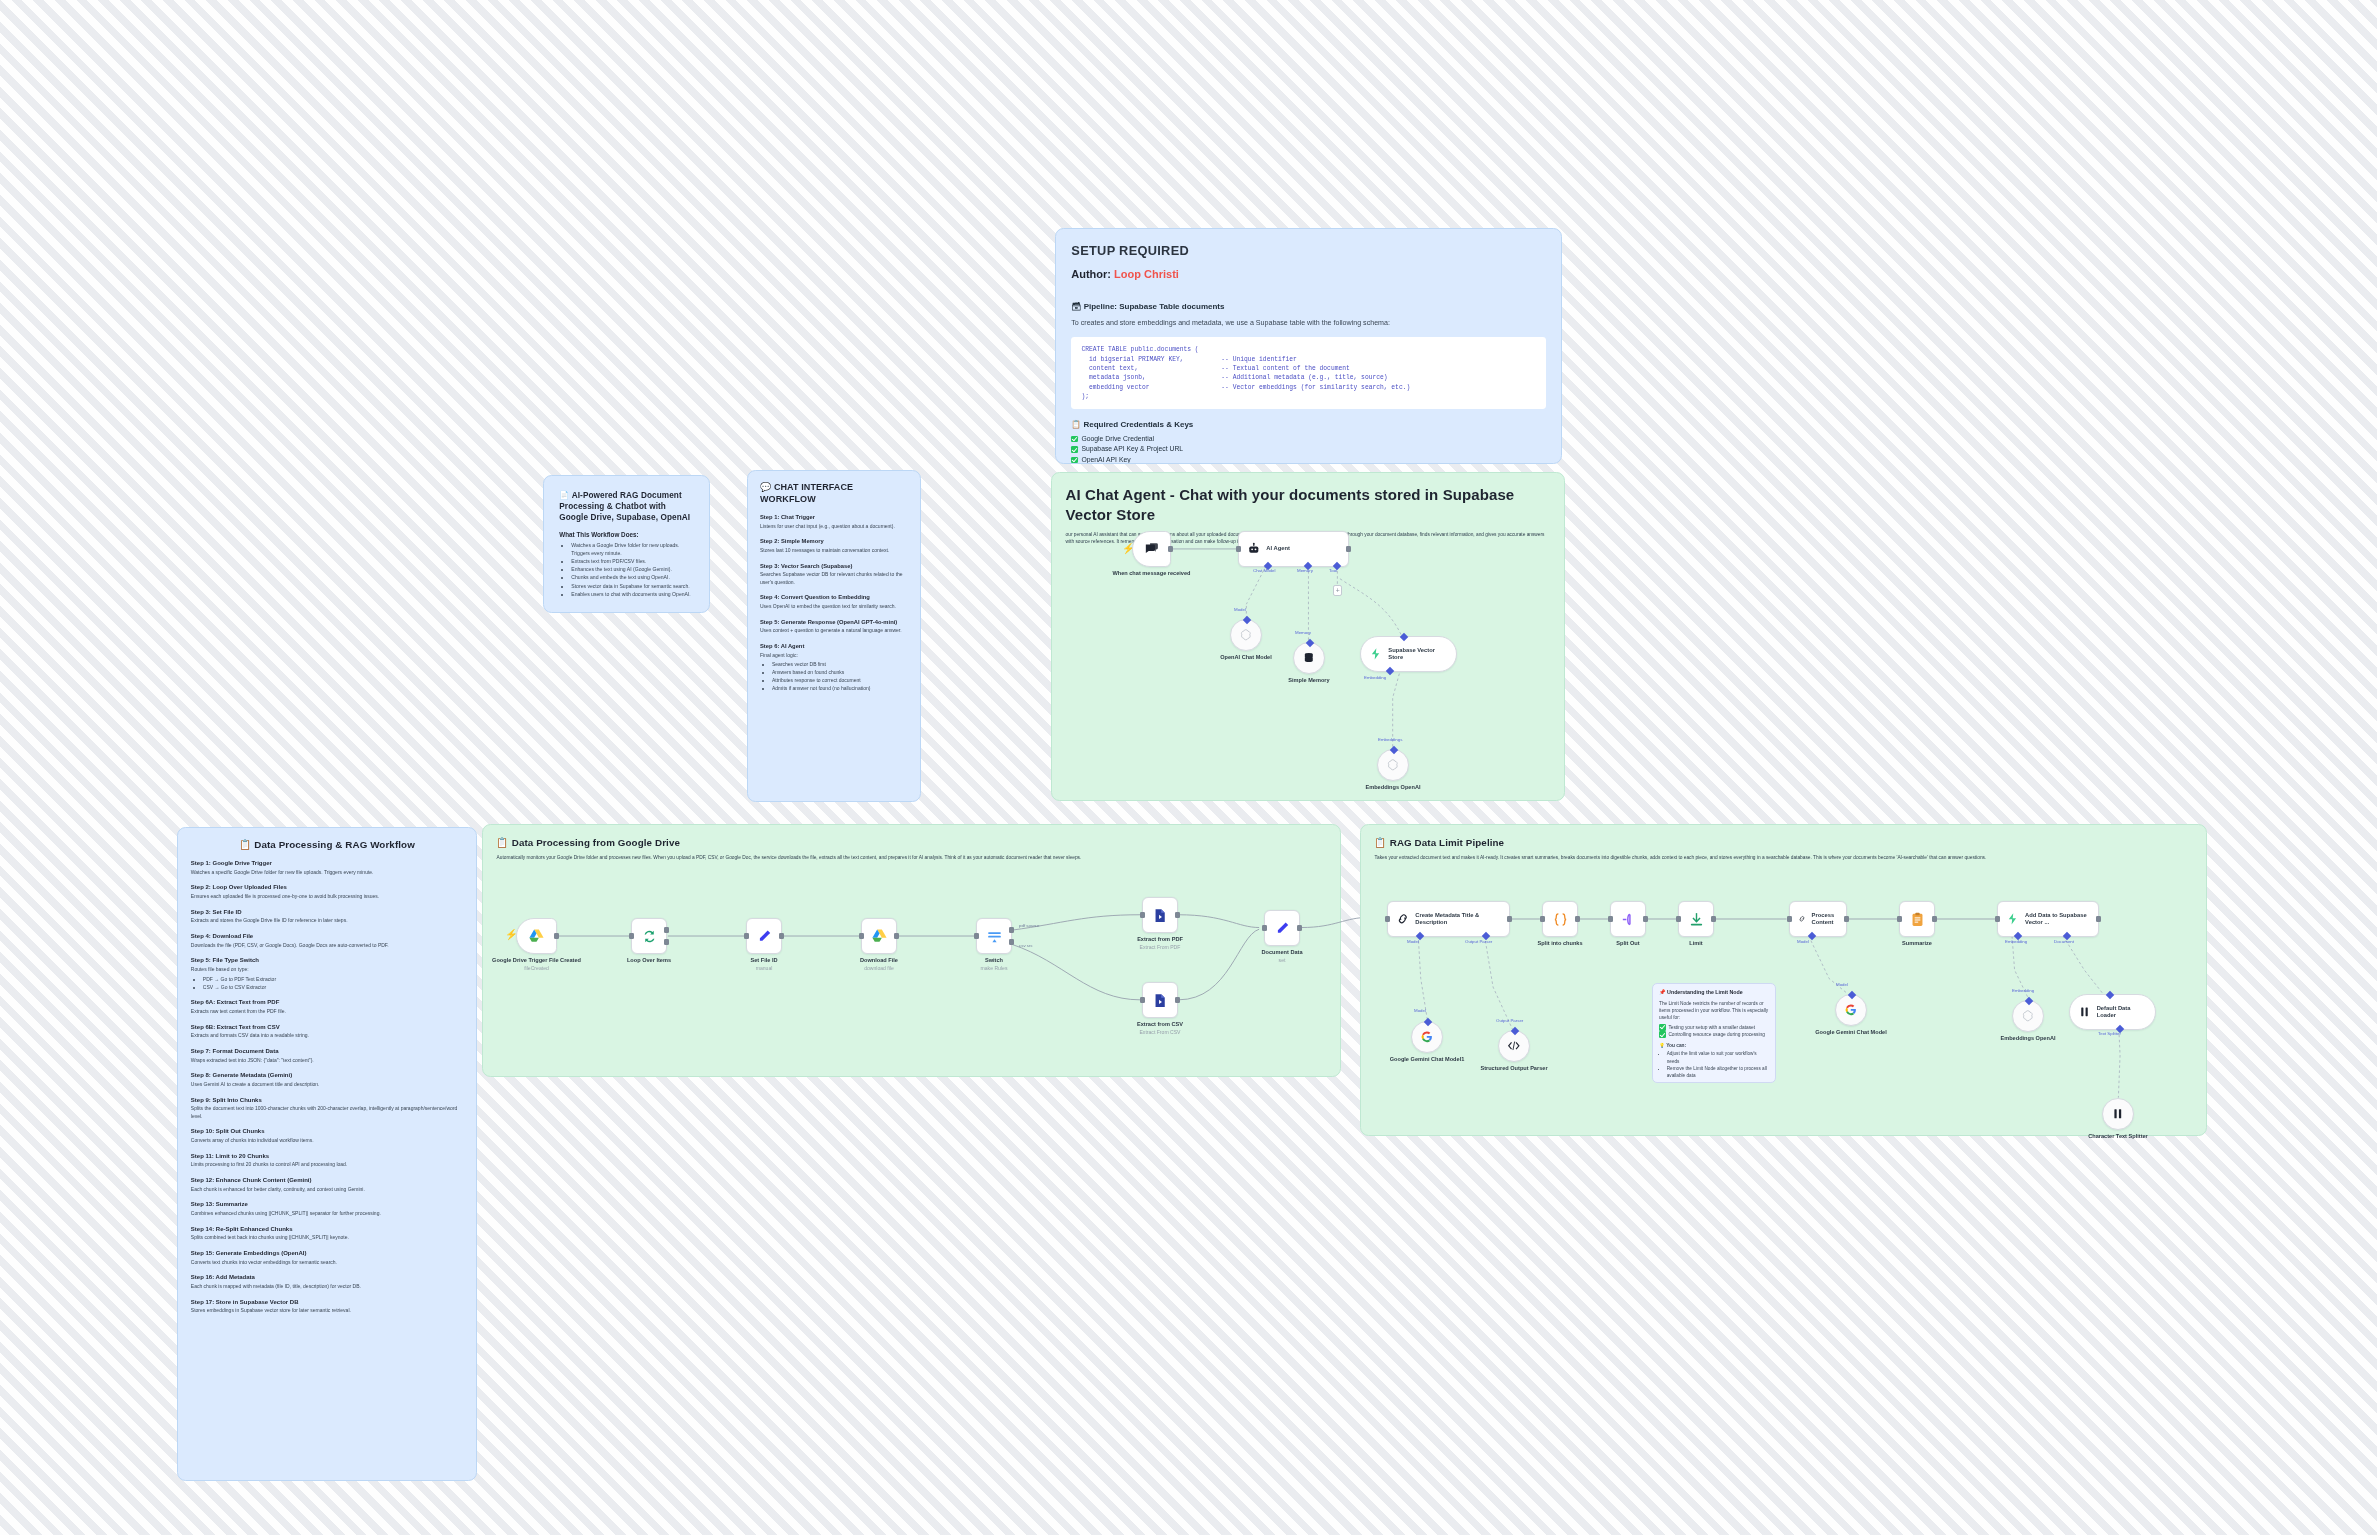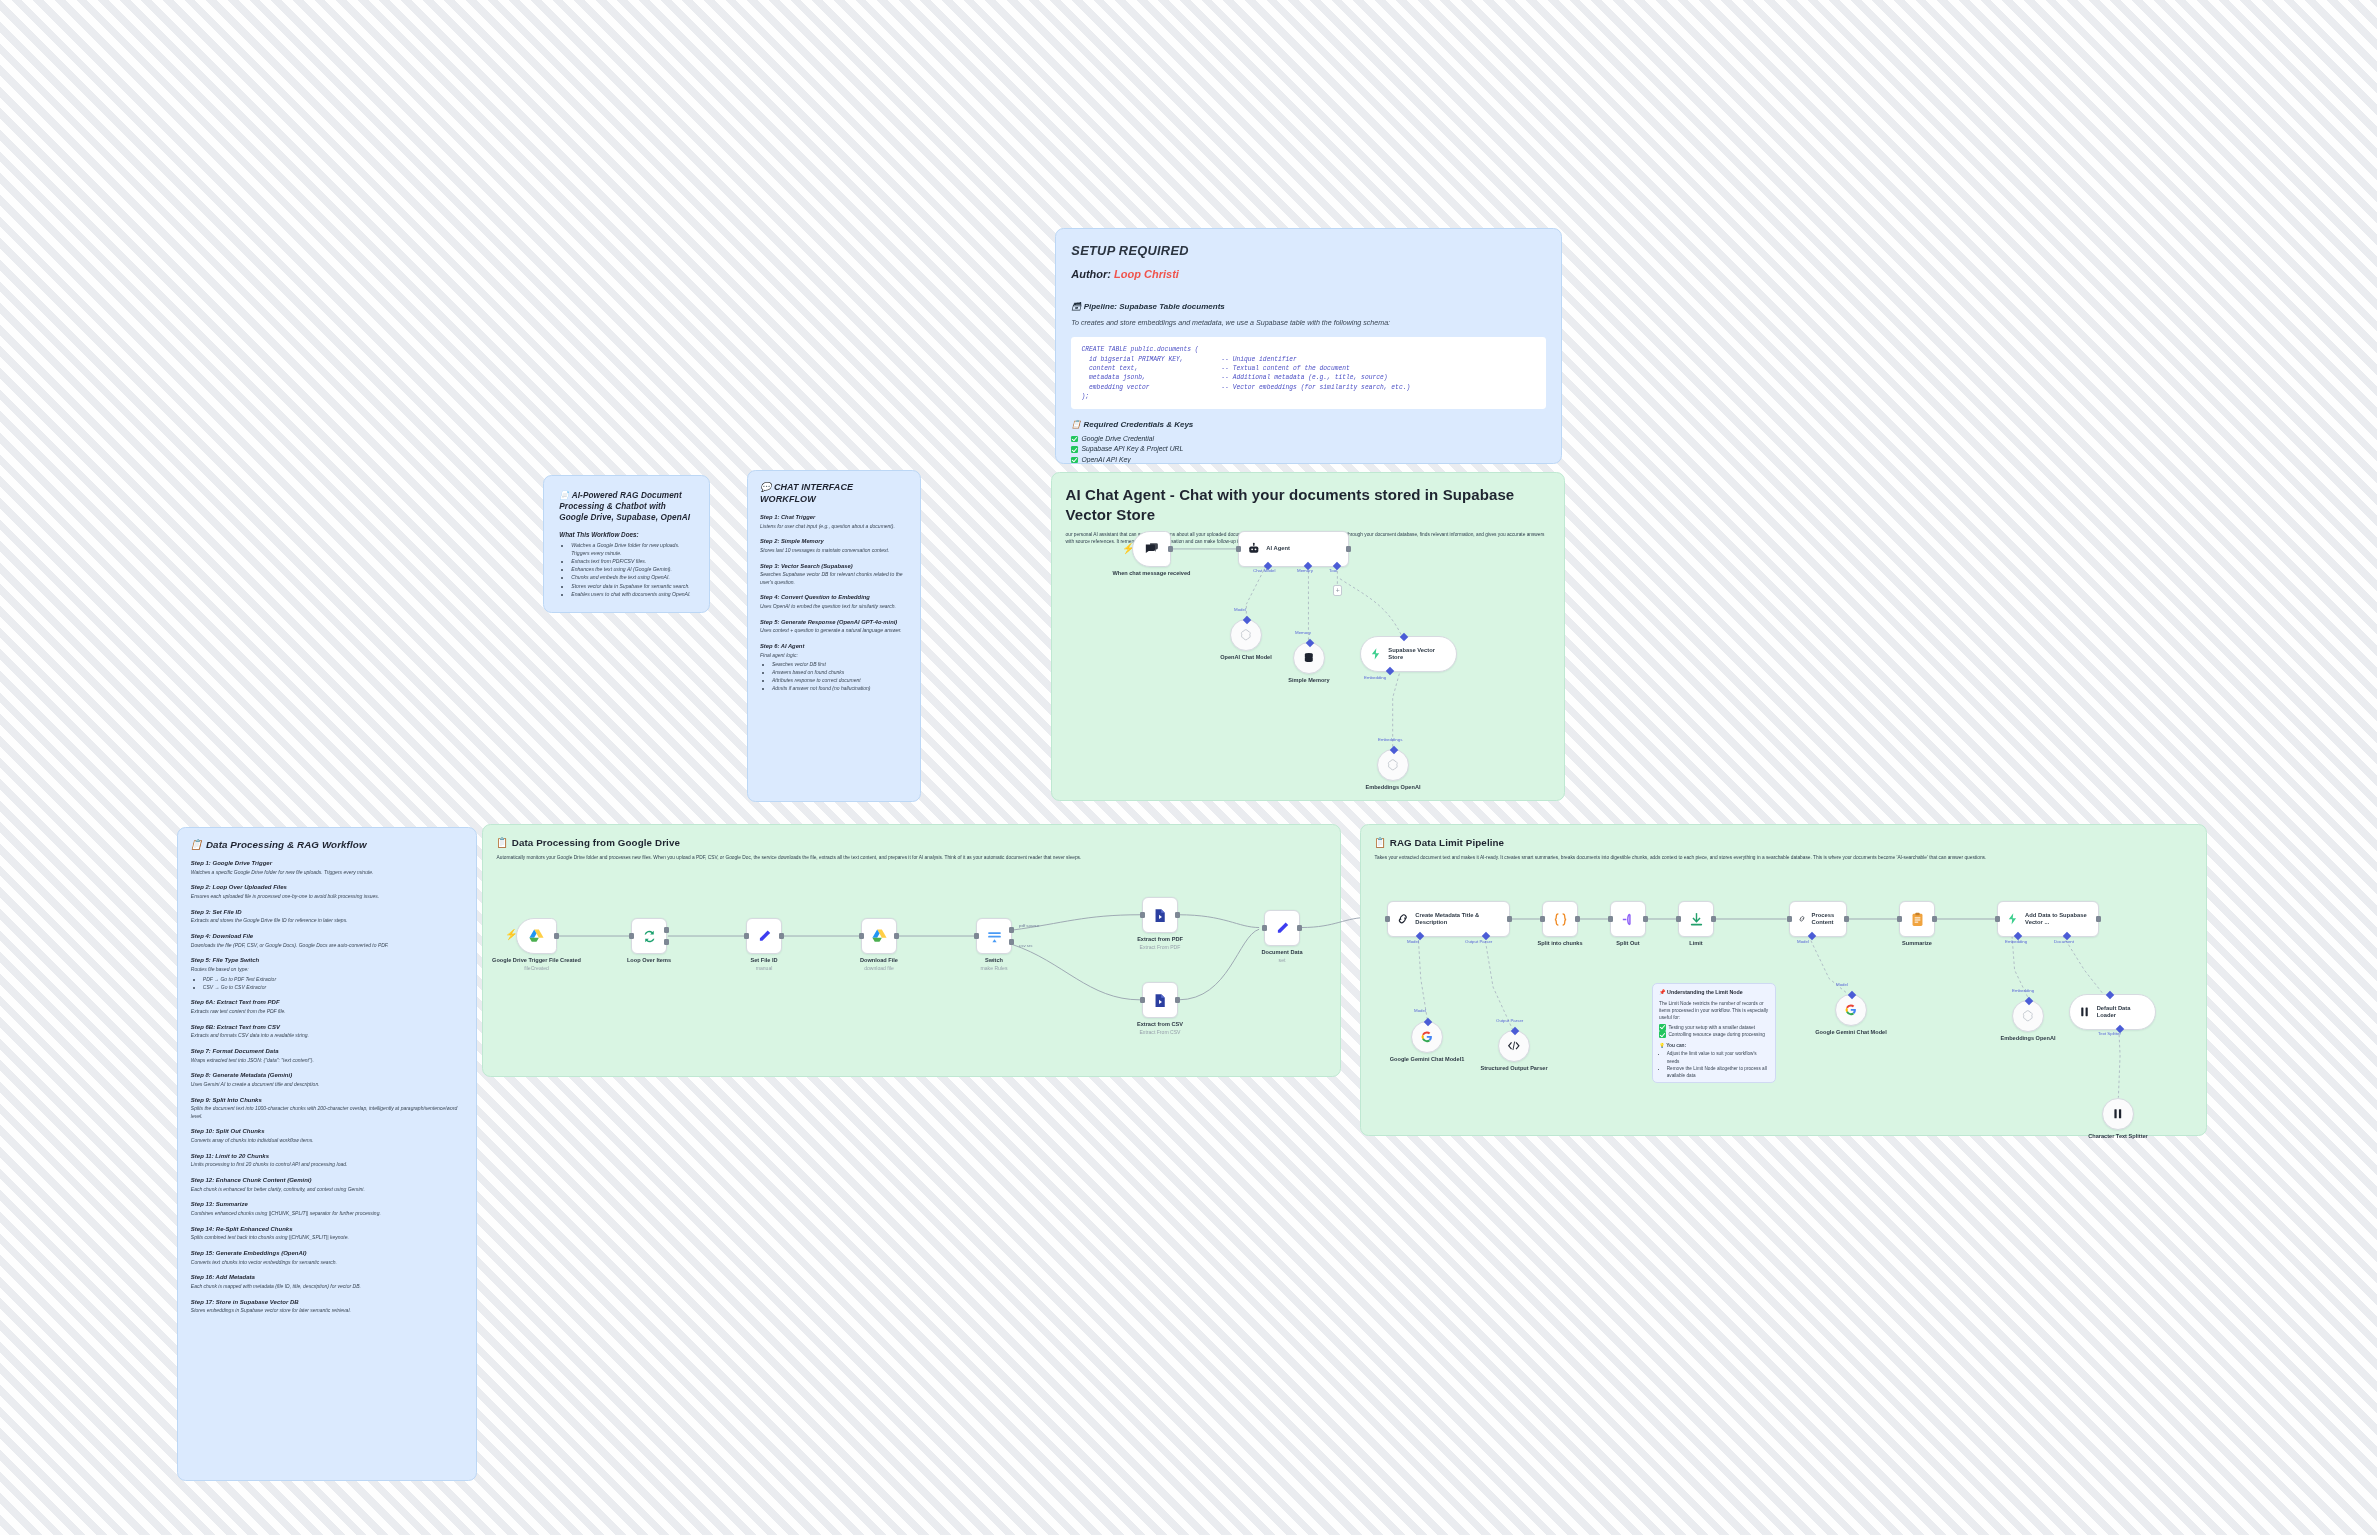--- a/index.html
+++ b/index.html
@@ -16,21 +16,21 @@
   }
   .canvas { position:absolute; inset:0; }
 
   
   .sticky {
     position: absolute;
     border-radius: 8.5px;
     padding: 13.6px 15.3px;
     overflow: hidden;
   }
-  .sticky.blue  { background:#dbeafe; border:0.9px solid #bcd7f5;font-style:italic; }
+  .sticky.blue  { background:#dbeafe; border:0.9px solid #bcd7f5; }
   .sticky.green { background:#d9f5e3; border:0.9px solid #bfe8d2; }
 
   .sticky h2 {
     margin:0 0 8.5px 0; font-size:13px; font-weight:bold; color:#1f2430;
     line-height:1.35; letter-spacing:0.1px;
   }
   .sticky h2.big { font-size:14.5px; }
   .sticky .sub { font-size:8px; color:#31404f; line-height:1.5; margin:0 0 8.5px 0; }
   .sticky h3 { margin:8.5px 0 2.6px 0; font-size:8.5px; font-weight:bold; color:#1f2430; }
   .sticky p  { margin:0 0 5.1px 0; font-size:7.3px; color:#3a4654; line-height:1.45; }
@@ -252,21 +252,21 @@
   <div class="node round" style="left:1377px; top:749px;">
     <svg class="nicon sm" viewBox="0 0 24 24">
       <path d="M12 3a4 4 0 0 1 3.8 2.7A4 4 0 0 1 19 12a4 4 0 0 1-3.2 6.3A4 4 0 0 1 8.2 18 4 4 0 0 1 5 12a4 4 0 0 1 3.2-6.3A4 4 0 0 1 12 3z" fill="none" stroke="#b6bcc4" stroke-width="1.3"></path>
     </svg>
     <span class="dport" style="left:12.8px; top:-3.4px; bottom:auto;"></span>
     <span class="nlabel">Embeddings OpenAI</span>
   </div>
   <div class="conn-lbl blue" style="left:1378px; top:737px;">Embeddings</div>
 
   <div class="sticky blue" style="left:177px; top:827px; width:300px; height:654px; padding:10.2px 12.8px;">
-    <h2 style="font-size:9.8px; margin-bottom:7.7px;">📋 Data Processing &amp; RAG Workflow</h2>
+    <h2 style="font-size:9.8px; margin-bottom:7.7px;text-align:center;">📋 Data Processing &amp; RAG Workflow</h2>
 
     <h3 style="font-size:6px">Step 1: Google Drive Trigger</h3>
     <p style="font-size:5px">Watches a specific Google Drive folder for new file uploads. Triggers every minute.</p>
     <h3 style="font-size:6px">Step 2: Loop Over Uploaded Files</h3>
     <p style="font-size:5px">Ensures each uploaded file is processed one-by-one to avoid bulk processing issues.</p>
     <h3 style="font-size:6px">Step 3: Set File ID</h3>
     <p style="font-size:5px">Extracts and stores the Google Drive file ID for reference in later steps.</p>
     <h3 style="font-size:6px">Step 4: Download File</h3>
     <p style="font-size:5px">Downloads the file (PDF, CSV, or Google Docs). Google Docs are auto-converted to PDF.</p>
     <h3 style="font-size:6px">Step 5: File Type Switch</h3>

